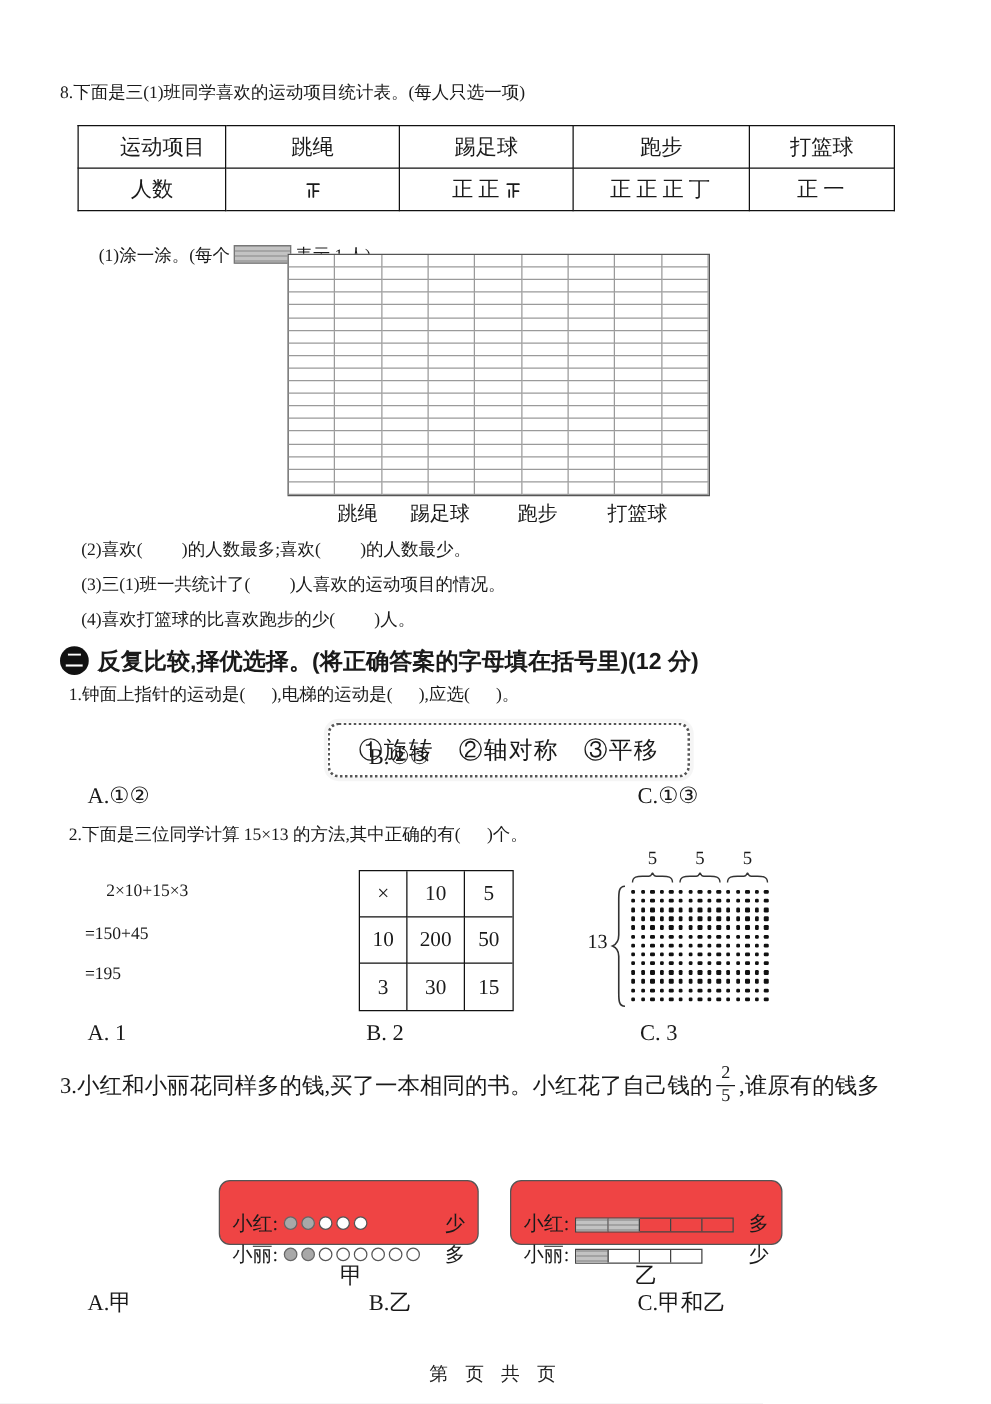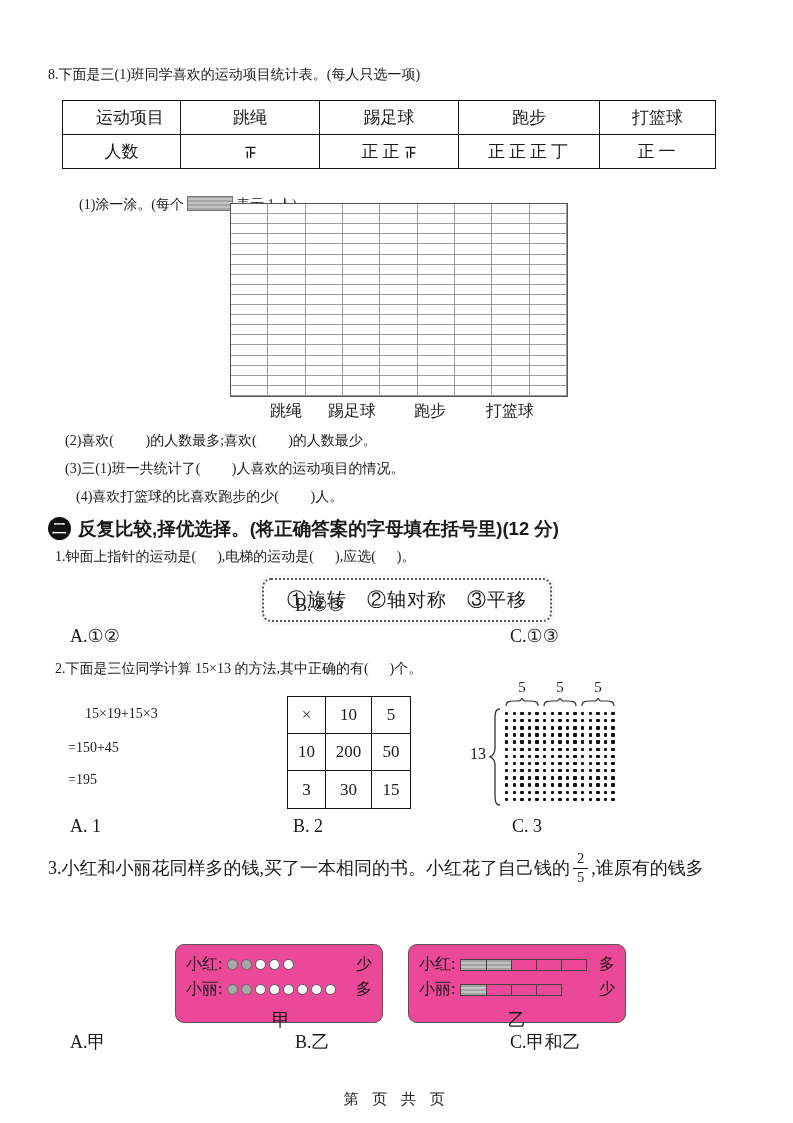--- a/index.html
+++ b/index.html
@@ -54,22 +54,22 @@
 
   
   .fline{position:absolute;display:flex;align-items:center;font-size:18px;}
   .fline .txt{white-space:pre-wrap;}
   .frac{display:inline-flex;flex-direction:column;align-items:center;font-size:14.5px;
         line-height:1.1;margin:0 3px;}
   .frac .num{border-bottom:1.2px solid #1a1a1a;padding:0 4px 1px;}
   .frac .den{padding-top:1px;}
 
   
-  .dbox{position:absolute;top:944px;height:79px;border:1.5px solid #555;border-radius:9px;
-        box-sizing:border-box;padding:7px 10px 0;background:#ec4899;}
+  .dbox{position:absolute;top:944px;height:52px;border:1.5px solid #555;border-radius:9px;
+        box-sizing:border-box;padding:22px 10px 0;background:#ef4444;}
   .dg-row{display:flex;align-items:center;height:25px;font-size:16px;}
   .dg-row .lab{margin-right:5px;white-space:pre;}
   .tag{margin-left:auto;font-size:16px;}
   .circ{width:11px;height:11px;border:1.2px solid #555;border-radius:50%;display:inline-block;
         margin-right:3px;background:#fff;box-sizing:border-box;}
   .circ.filled{background:#a8a8a8;border-color:#666;}
   .bar{height:10px;border:1px solid #444;display:flex;box-sizing:content-box;}
   .seg{border-right:1px solid #444;}
   .seg:last-child{border-right:none;}
   .seg.shaded{background:#b2b2b2;
@@ -291,34 +291,34 @@
       <div class="gcell"></div>
     </div>
 
   <span class="axis-label" style="left:251px;width:70px;">跳绳</span>
   <span class="axis-label" style="left:307px;width:90px;">踢足球</span>
   <span class="axis-label" style="left:395px;width:70px;">跑步</span>
   <span class="axis-label" style="left:465px;width:90px;">打篮球</span>
 
   <div class="abs line" style="left:65px;top:432px;font-family:Liberation Serif, serif;">(2)喜欢(         )的人数最多;喜欢(         )的人数最少。</div>
   <div class="abs line" style="left:65px;top:460px;">(3)三(1)班一共统计了(         )人喜欢的运动项目的情况。</div>
-  <div class="abs line" style="left:76px;top:488px;text-align:center;">(4)喜欢打篮球的比喜欢跑步的少(         )人。</div>
+  <div class="abs line" style="left:65px;top:488px;text-align:center;">(4)喜欢打篮球的比喜欢跑步的少(         )人。</div>
 
   <div class="badge">二</div>
   <div class="sec-title">反复比较,择优选择。(将正确答案的字母填在括号里)(12 分)</div>
 
   <div class="abs line" style="left:55px;top:548px;">1.钟面上指针的运动是(      ),电梯的运动是(      ),应选(      )。</div>
   <div class="opt-box">①旋转　②轴对称　③平移</div>
   <span class="choice" style="left:70px;top:625px;">A.①②</span>
   <span class="choice" style="left:295px;top:594px;">B.②③</span>
   <span class="choice" style="left:510px;top:625px;">C.①③</span>
 
   <div class="abs line" style="left:55px;top:660px;">2.下面是三位同学计算 15×13 的方法,其中正确的有(      )个。</div>
 
-  <div class="abs line" style="left:85px;top:705px;">15×19+15×3</div>
+  <div class="abs line" style="left:85px;top:705px;">2×10+15×3</div>
   <div class="abs line" style="left:68px;top:739px;">=150+45</div>
   <div class="abs line" style="left:68px;top:771px;">=195</div>
 
   <div class="mtable">
     <span>×</span>
     <span>10</span>
     <span>5</span>
     <span>10</span>
     <span>200</span>
     <span>50</span>

